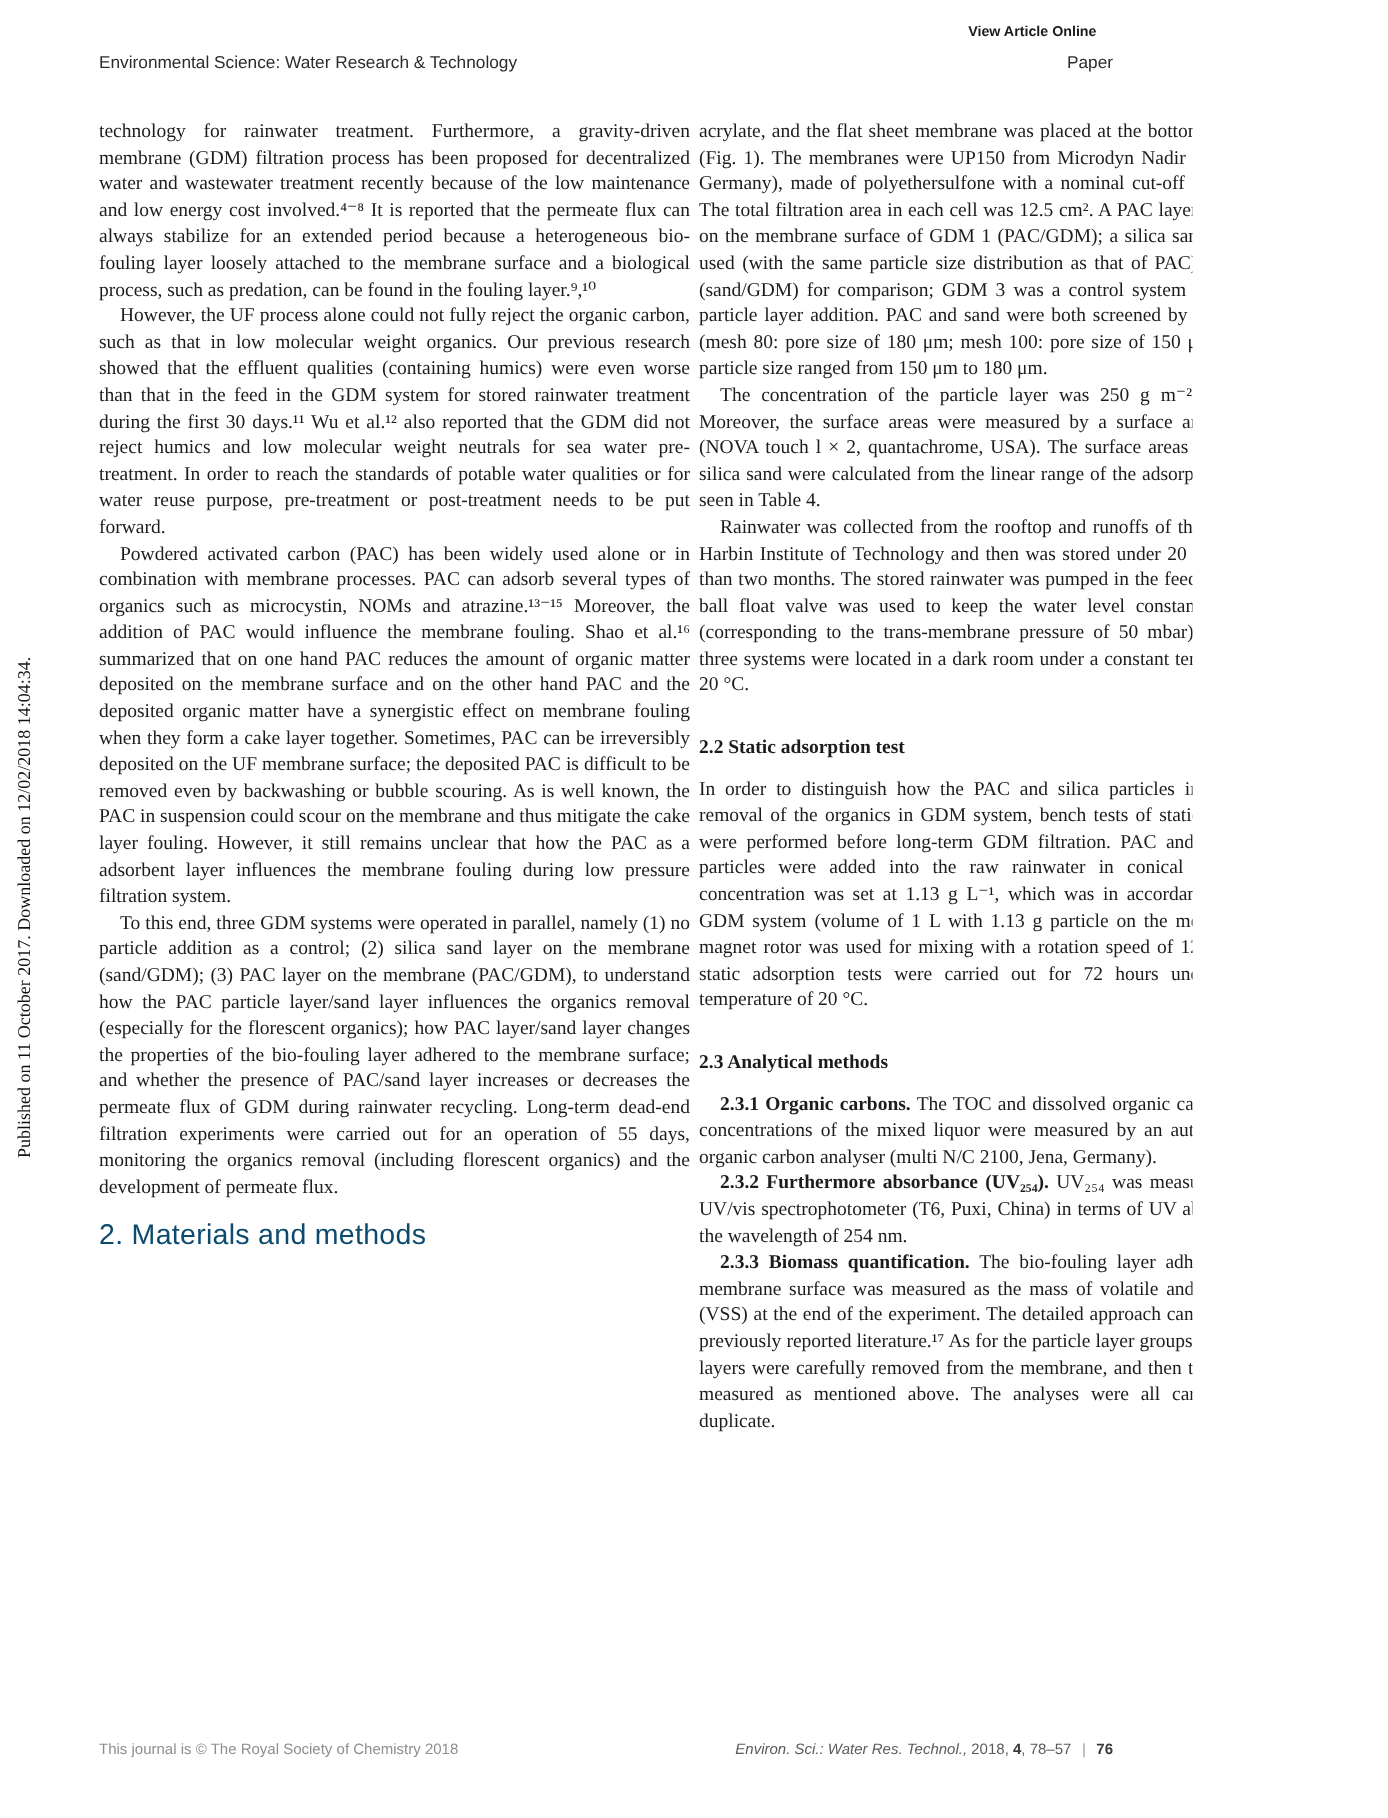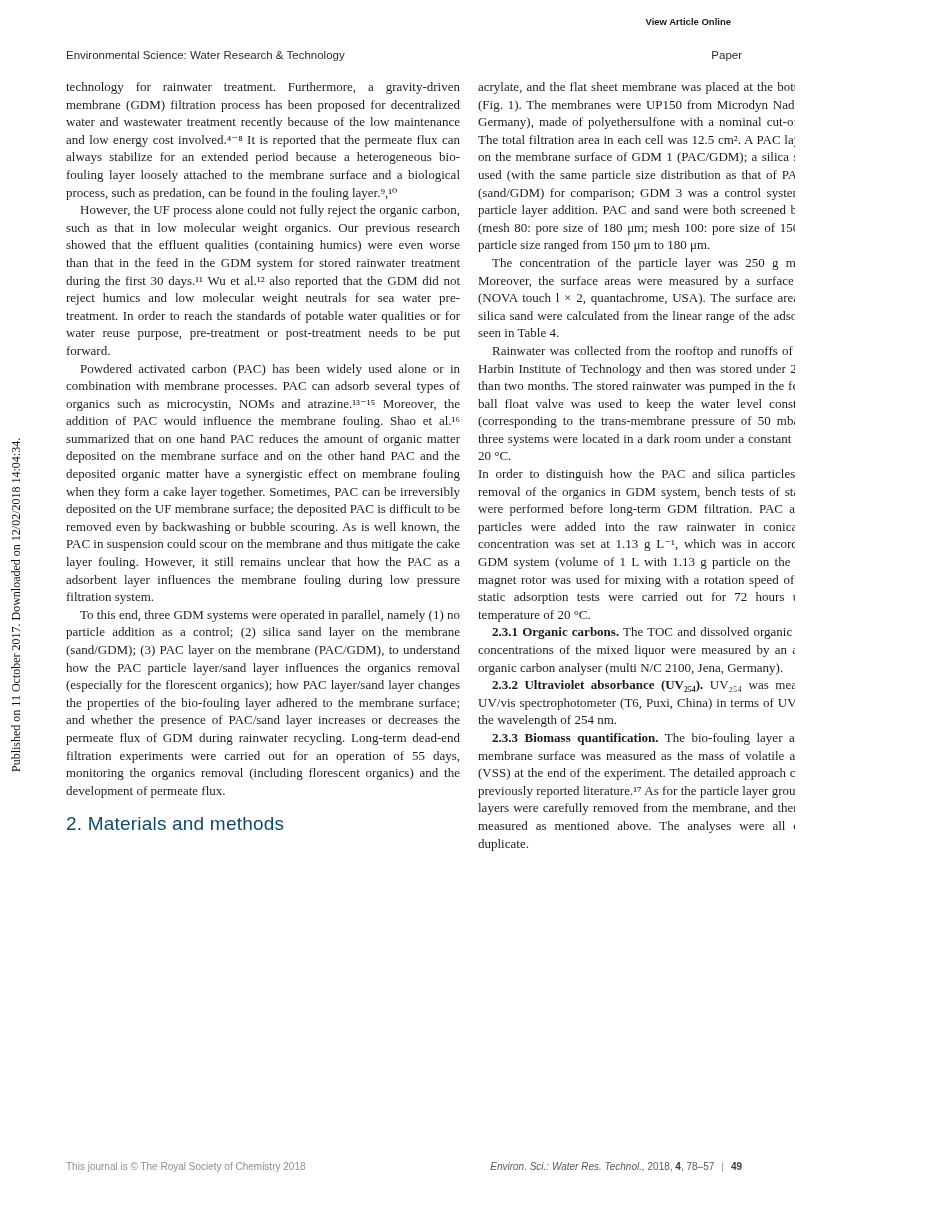--- a/index.html
+++ b/index.html
@@ -18,21 +18,21 @@
     right:64px;
     font-family:"Liberation Sans",sans-serif;
     font-size:9.5px;
     font-weight:bold;
     color:#1a1a1a;
     text-decoration:none;
     cursor:pointer;
   }
   .journal-line {
     position:absolute;
-    top:49px;
+    top:36px;
     left:66px;
     right:53px;
     display:flex;
     justify-content:space-between;
     font-family:"Liberation Sans",sans-serif;
     font-size:11.5px;
     color:#2b2b2b;
   }
   .sidebar-rotated {
     position:absolute;
@@ -45,21 +45,21 @@
     font-family:"Liberation Serif","DejaVu Serif",serif;
     font-size:12px;
     color:#111111;
   }
   .columns {
     position:absolute;
     top:78px;
     left:66px;
     width:806px;
     display:flex;
-    gap:18px;
+    gap:6px;
   }
   .col {
     width:394px;
     font-size:13px;
     line-height:17.6px;
     text-align:justify;
   }
   .col p { margin:0; }
   .col p.indent { text-indent:14px; }
   .section-heading {
@@ -118,30 +118,32 @@
       <p class="indent">Powdered activated carbon (PAC) has been widely used alone or in combination with membrane processes. PAC can adsorb several types of organics such as microcystin, NOMs and atrazine.¹³⁻¹⁵ Moreover, the addition of PAC would influence the membrane fouling. Shao et al.¹⁶ summarized that on one hand PAC reduces the amount of organic matter deposited on the membrane surface and on the other hand PAC and the deposited organic matter have a synergistic effect on membrane fouling when they form a cake layer together. Sometimes, PAC can be irreversibly deposited on the UF membrane surface; the deposited PAC is difficult to be removed even by backwashing or bubble scouring. As is well known, the PAC in suspension could scour on the membrane and thus mitigate the cake layer fouling. However, it still remains unclear that how the PAC as a adsorbent layer influences the membrane fouling during low pressure filtration system.</p>
       <p class="indent">To this end, three GDM systems were operated in parallel, namely (1) no particle addition as a control; (2) silica sand layer on the membrane (sand/GDM); (3) PAC layer on the membrane (PAC/GDM), to understand how the PAC particle layer/sand layer influences the organics removal (especially for the florescent organics); how PAC layer/sand layer changes the properties of the bio-fouling layer adhered to the membrane surface; and whether the presence of PAC/sand layer increases or decreases the permeate flux of GDM during rainwater recycling. Long-term dead-end filtration experiments were carried out for an operation of 55 days, monitoring the organics removal (including florescent organics) and the development of permeate flux.</p>
       <h2 class="section-heading">2. Materials and methods</h2>
     </div>
 
     <div class="col">
       <p>acrylate, and the flat sheet membrane was placed at the bottom of the cell (Fig. 1). The membranes were UP150 from Microdyn Nadir (Wiesbaden, Germany), made of polyethersulfone with a nominal cut-off of 150 kDa. The total filtration area in each cell was 12.5 cm². A PAC layer was placed on the membrane surface of GDM 1 (PAC/GDM); a silica sand layer was used (with the same particle size distribution as that of PAC) in GDM 2 (sand/GDM) for comparison; GDM 3 was a control system without any particle layer addition. PAC and sand were both screened by mesh sieves (mesh 80: pore size of 180 μm; mesh 100: pore size of 150 μm), and the particle size ranged from 150 μm to 180 μm.</p>
       <p class="indent">The concentration of the particle layer was 250 g m⁻² membrane. Moreover, the surface areas were measured by a surface area analyzer (NOVA touch l × 2, quantachrome, USA). The surface areas of PAC and silica sand were calculated from the linear range of the adsorption data, as seen in Table 4.</p>
       <p class="indent">Rainwater was collected from the rooftop and runoffs of the campus of Harbin Institute of Technology and then was stored under 20 °C for more than two months. The stored rainwater was pumped in the feed tank, and a ball float valve was used to keep the water level constant at 50 cm (corresponding to the trans-membrane pressure of 50 mbar). All of the three systems were located in a dark room under a constant temperature of 20 °C.</p>
 
+      <h3 class="subsection-heading spaced">2.2 Static adsorption test</h3>
       <p>In order to distinguish how the PAC and silica particles impacted the removal of the organics in GDM system, bench tests of static adsorption were performed before long-term GDM filtration. PAC and silica sand particles were added into the raw rainwater in conical flasks. The concentration was set at 1.13 g L⁻¹, which was in accordance with the GDM system (volume of 1 L with 1.13 g particle on the membrane). A magnet rotor was used for mixing with a rotation speed of 120 rpm. The static adsorption tests were carried out for 72 hours under a room temperature of 20 °C.</p>
 
+      <h3 class="subsection-heading spaced">2.3 Analytical methods</h3>
 
       <p class="indent runin"><span class="runin-label">2.3.1 Organic carbons.</span><span> The TOC and dissolved organic carbon (DOC) concentrations of the mixed liquor were measured by an automatic total organic carbon analyser (multi N/C 2100, Jena, Germany).</span></p>
 
-      <p class="indent runin"><span class="runin-label">2.3.2 Ultraviolet absorbance (UV₂₅₄).</span><span> UV₂₅₄ was measured using a UV/vis spectrophotometer (T6, Puxi, China) in terms of UV absorbance at the wavelength of 254 nm.</span></p>
+      <p class="indent runin"><span class="runin-label">2.3.2 Furthermore absorbance (UV₂₅₄).</span><span> UV₂₅₄ was measured using a UV/vis spectrophotometer (T6, Puxi, China) in terms of UV absorbance at the wavelength of 254 nm.</span></p>
 
       <p class="indent runin"><span class="runin-label">2.3.3 Biomass quantification.</span><span> The bio-fouling layer adhered on the membrane surface was measured as the mass of volatile and total solids (VSS) at the end of the experiment. The detailed approach can be found in previously reported literature.¹⁷ As for the particle layer groups, the particle layers were carefully removed from the membrane, and then the VSS was measured as mentioned above. The analyses were all carried out in duplicate.</span></p>
     </div>
 
   </div>
 
   <div class="footer">
     <span class="foot-left">This journal is © The Royal Society of Chemistry 2018</span>
-    <span class="foot-right"><span class="jabbr">Environ. Sci.: Water Res. Technol.,</span><span> 2018, </span><span class="vol">4</span><span>, 78–57</span><span class="sep">|</span><span class="pgnum">49</span></span>
+    <span class="foot-right"><span class="jabbr">Environ. Sci.: Water Res. Technol.,</span><span> 2018, </span><span class="vol">4</span><span>, 78–57</span><span class="sep">|</span><span class="pgnum">76</span></span>
   </div>
 
 </div>
 
 </body></html>

